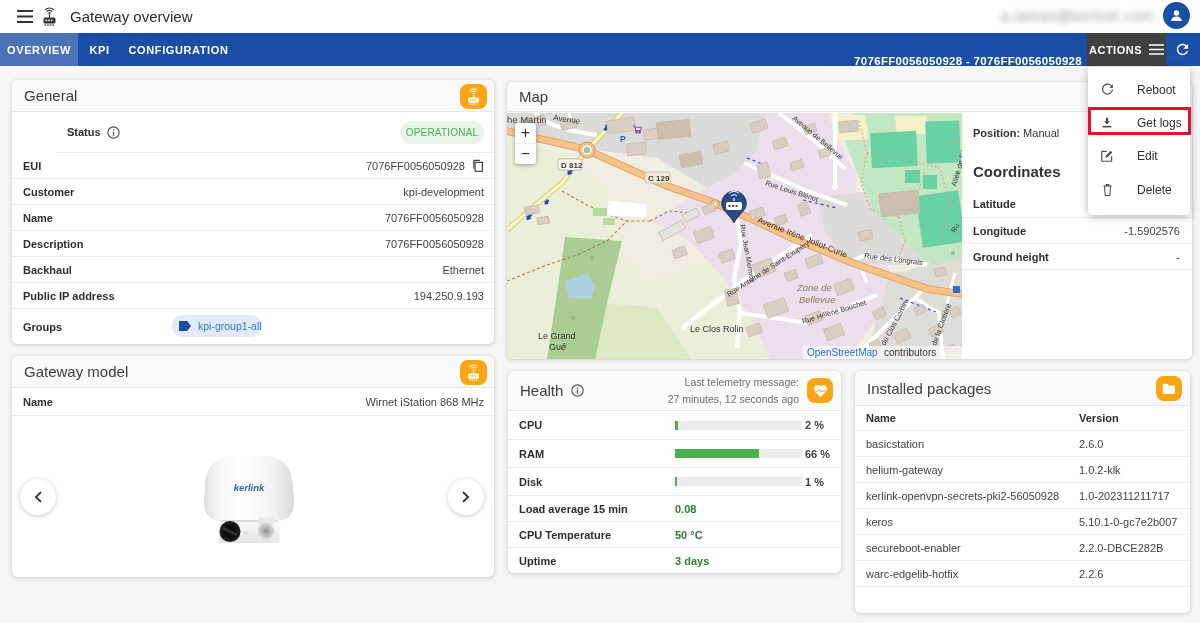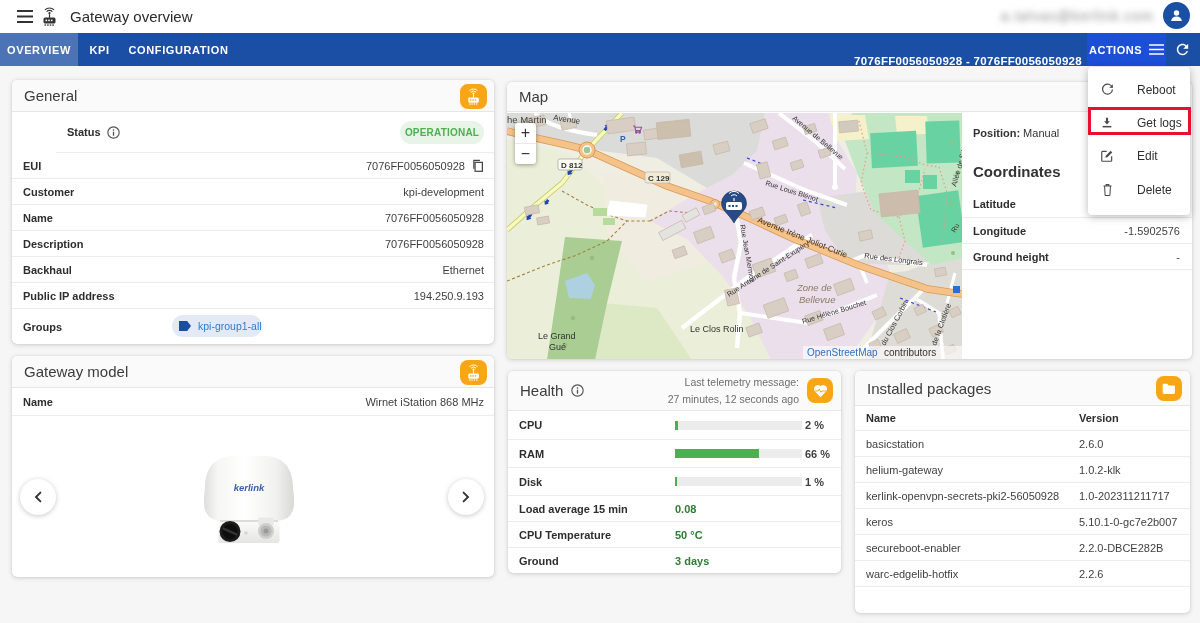--- a/index.html
+++ b/index.html
@@ -17,31 +17,31 @@
 
 #topbar { position:absolute; top:0; left:0; width:1200px; height:33px; background:#fff; }
 #title { position:absolute; left:70px; top:8px; font-size:15px; color:#2b2b2b; }
 #email { position:absolute; right:46px; top:8px; font-size:14px; letter-spacing:1px; color:#8f8f8f; filter:blur(3px); }
 #avatar { position:absolute; right:10px; top:2px; width:27px; height:27px; border-radius:50%; background:#1b4fa3; display:flex; align-items:center; justify-content:center; }
 
 
 #navbar { position:absolute; top:33px; left:0; width:1200px; height:33px; background:#1b4fa5; color:#fff; }
 .tab { position:absolute; top:0; height:33px; display:flex; align-items:center; justify-content:center; font-size:11px; font-weight:bold; letter-spacing:.6px; }
 #gwid { position:absolute; right:118px; top:11px; height:33px; display:flex; align-items:center; font-size:11.5px; font-weight:bold; color:#fff; letter-spacing:.3px; }
-#actions { position:absolute; right:34px; top:0; width:79px; height:33px; background:#1d4ed8; display:flex; align-items:center; justify-content:center; gap:7px; font-size:11px; font-weight:bold; letter-spacing:.5px; }
+#actions { position:absolute; right:34px; top:0; width:79px; height:33px; background:#404040; display:flex; align-items:center; justify-content:center; gap:7px; font-size:11px; font-weight:bold; letter-spacing:.5px; }
 
 
 #menu { position:absolute; left:1088px; top:67px; width:102px; height:148px; background:#fff; border-radius:4px; box-shadow:0 2px 8px rgba(0,0,0,.28); z-index:50; }
 .mitem { position:absolute; left:0; width:102px; height:33px; display:flex; align-items:center; font-size:12px; color:#2f2f2f; }
 .mitem .mic { margin-left:11px; width:16px; display:flex; justify-content:center; }
 .mitem .mlab { margin-left:22px; }
 #redbox { position:absolute; left:1088px; top:107px; width:103px; height:28px; border:3px solid #e8112d; z-index:60; }
 
 
-.chip-green { background:#e9f4e9; color:#4caf50; font-weight:bold; font-size:10px; width:84px; height:23px; display:flex; align-items:center; justify-content:center; border-radius:12px; letter-spacing:.2px; }
+.chip-green { background:#e9f4e9; color:#4caf50; font-weight:normal; font-size:10px; width:84px; height:23px; display:flex; align-items:center; justify-content:center; border-radius:12px; letter-spacing:.2px; }
 .chip-blue { background:#e4eaf5; color:#2b7cd1; font-size:10.5px; white-space:nowrap; width:90px; height:22px; border-radius:11px; display:flex; align-items:center; gap:6px; padding-left:6px; }
 
 
 .bar { position:relative; width:127px; height:9px; background:#ececec; }
 .bar i { position:absolute; left:0; top:0; height:9px; background:#4caf50; }
 .gval { color:#2e7d32; font-weight:bold; }
 </style>
 </head>
 <body>
 
@@ -503,21 +503,21 @@
       <span class="lab">Load average 15 min</span>
       <span class="gval" style="position:absolute;left:167px;">0.08</span>
       <span></span>
     </div>
   <div class="row" style="height:26px;">
       <span class="lab">CPU Temperature</span>
       <span class="gval" style="position:absolute;left:167px;">50 °C</span>
       <span></span>
     </div>
   <div class="row" style="height:26px;border-bottom:none;">
-      <span class="lab">Ground</span>
+      <span class="lab">Uptime</span>
       <span class="gval" style="position:absolute;left:167px;">3 days</span>
       <span></span>
     </div>
 </div>
 
 <div class="card" style="left:855px;top:371px;width:335px;height:242px;">
   <div class="chead" style="height:35px;">Installed packages</div>
   <div class="badge" style="right:8px;top:5px;width:26px;height:25px;">
     <svg width="14" height="12" viewBox="0 0 20 16">
         <path d="M1 2 a1.5 1.5 0 0 1 1.5-1.5 h5 l2 2.5 h7.5 a1.5 1.5 0 0 1 1.5 1.5 v9 a1.5 1.5 0 0 1 -1.5 1.5 h-14.5 a1.5 1.5 0 0 1 -1.5 -1.5 z" fill="#fff"></path>

